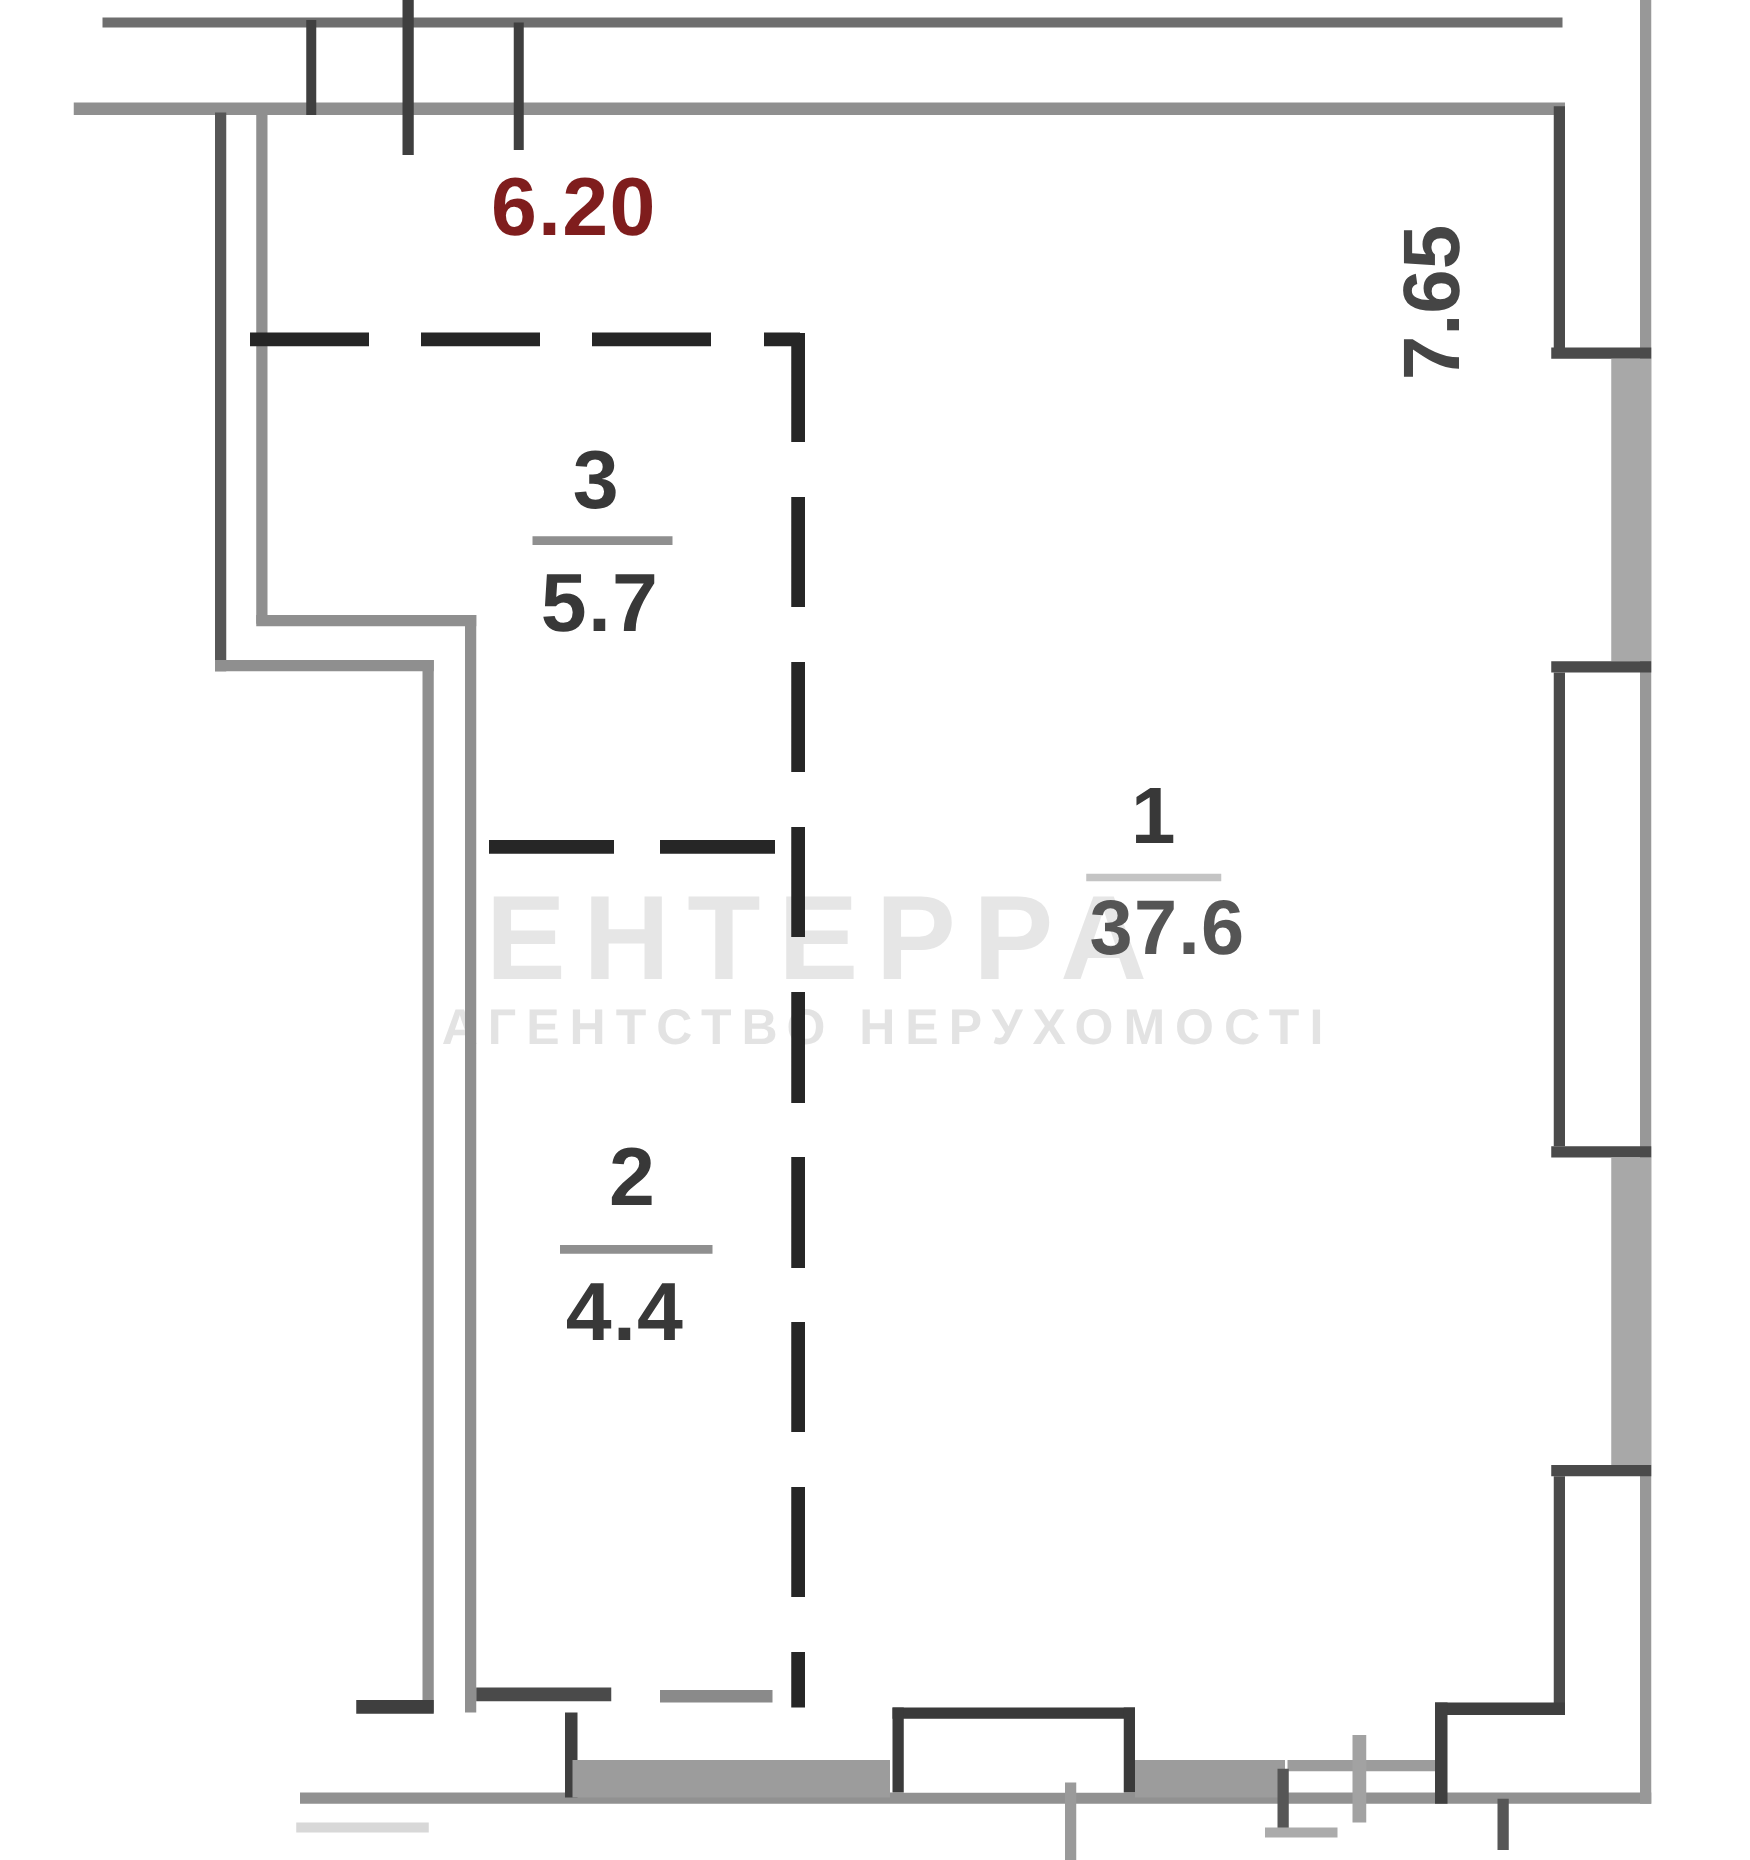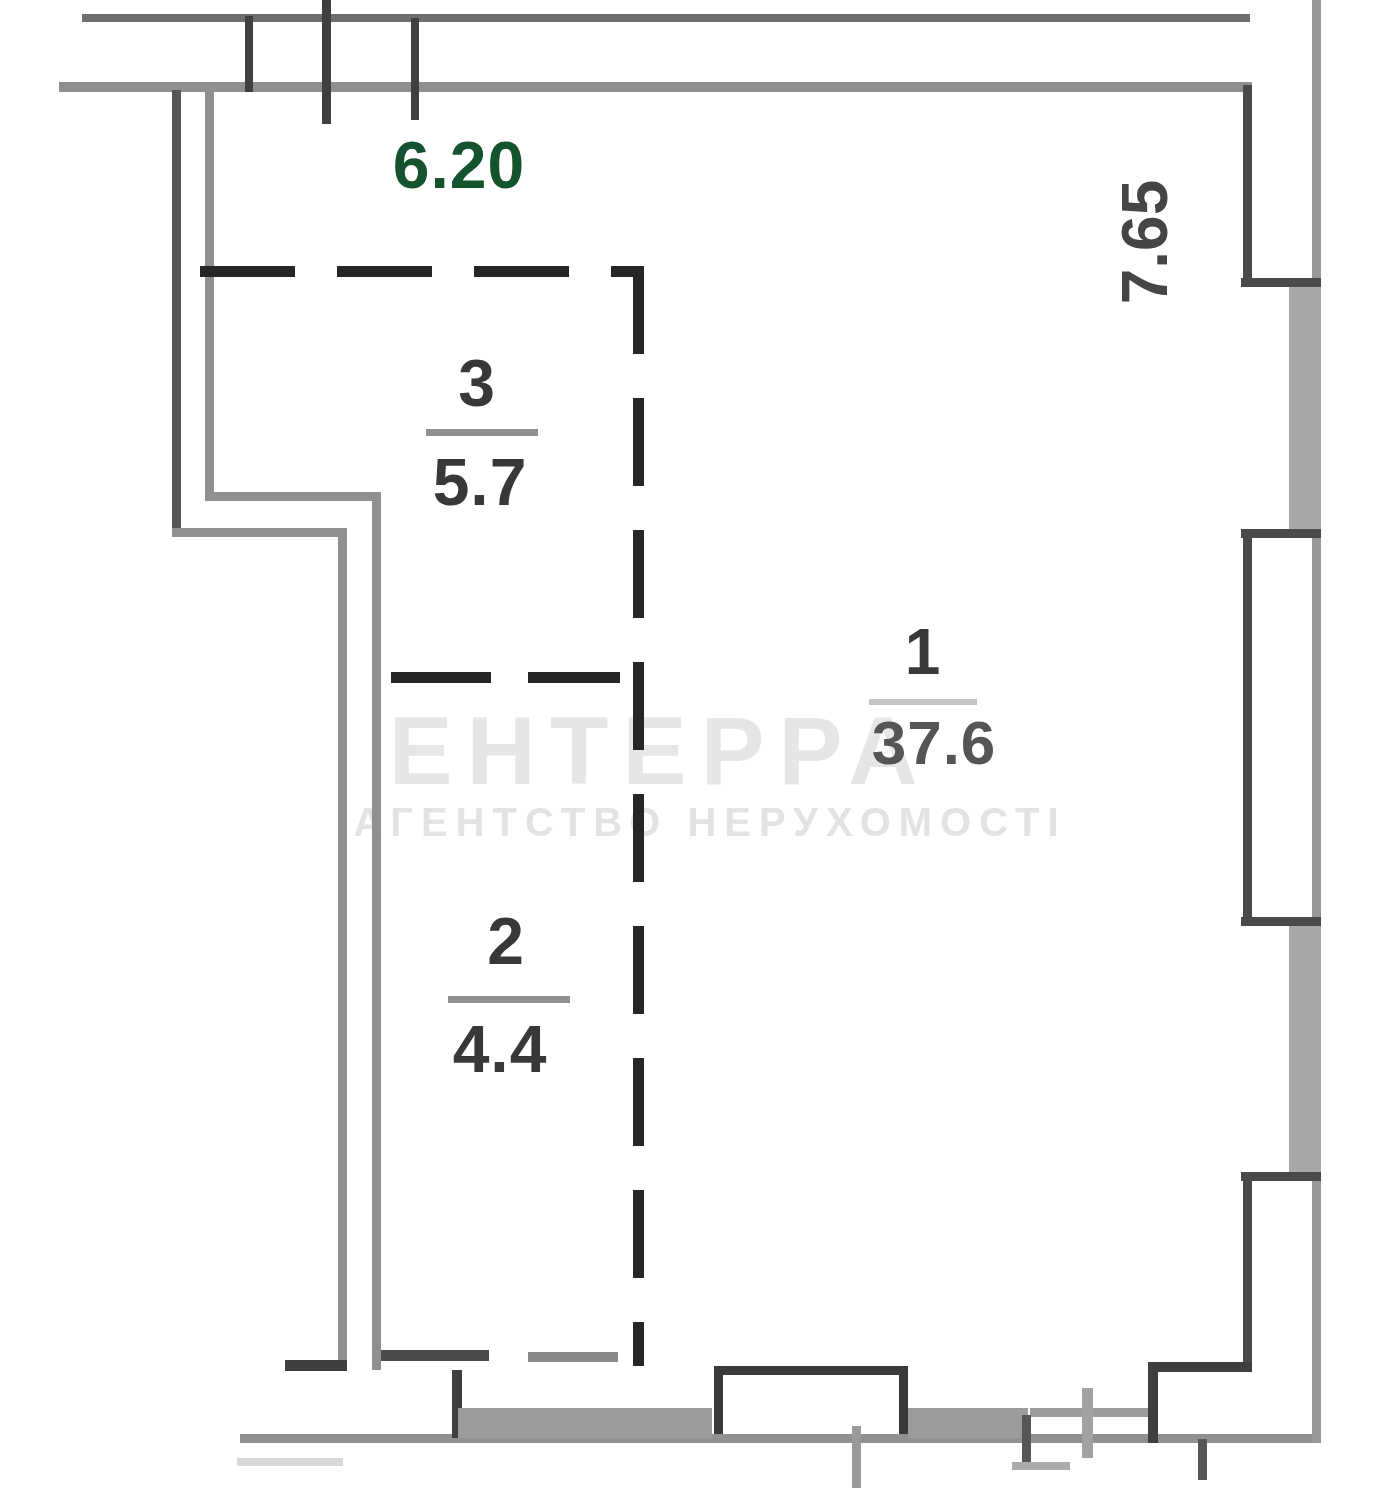--- a/index.html
+++ b/index.html
@@ -116,21 +116,21 @@
   <div class="w" style="left:1289px;top:287px;width:32px;height:242px;background:#a8a8a8;"></div>
   <div class="w" style="left:1241px;top:529px;width:80px;height:9px;background:#4a4a4a;"></div>
   <div class="w" style="left:1243px;top:538px;width:9px;height:379px;background:#4a4a4a;"></div>
   <div class="w" style="left:1241px;top:917px;width:80px;height:9px;background:#4a4a4a;"></div>
   <div class="w" style="left:1289px;top:926px;width:32px;height:246px;background:#a8a8a8;"></div>
   <div class="w" style="left:1241px;top:1172px;width:80px;height:9px;background:#4a4a4a;"></div>
   <div class="w" style="left:1243px;top:1181px;width:9px;height:189px;background:#4a4a4a;"></div>
   <div class="w" style="left:1148px;top:1362px;width:104px;height:10px;background:#3f3f3f;"></div>
   <div class="w" style="left:1148px;top:1362px;width:10px;height:81px;background:#3f3f3f;"></div>
 
-  <div class="lbl" style="left:459px;top:132px;font-size:66px;color:#14532d;">6.20</div>
+  <div class="lbl" style="left:459px;top:132px;font-size:66px;color:#7f1d1d;">6.20</div>
   <div class="rot" style="left:1045px;top:210px;width:200px;height:64px;font-size:64px;color:#454545;">7.65</div>
 
   <div class="lbl" style="left:477px;top:350px;font-size:66px;">3</div>
   <div class="w" style="left:426px;top:429px;width:112px;height:7px;background:#8f8f8f;"></div>
   <div class="lbl" style="left:480px;top:449px;font-size:66px;">5.7</div>
 
   <div class="lbl" style="left:506px;top:908px;font-size:66px;">2</div>
   <div class="w" style="left:448px;top:996px;width:122px;height:7px;background:#8f8f8f;"></div>
   <div class="lbl" style="left:500px;top:1016px;font-size:66px;">4.4</div>
 

